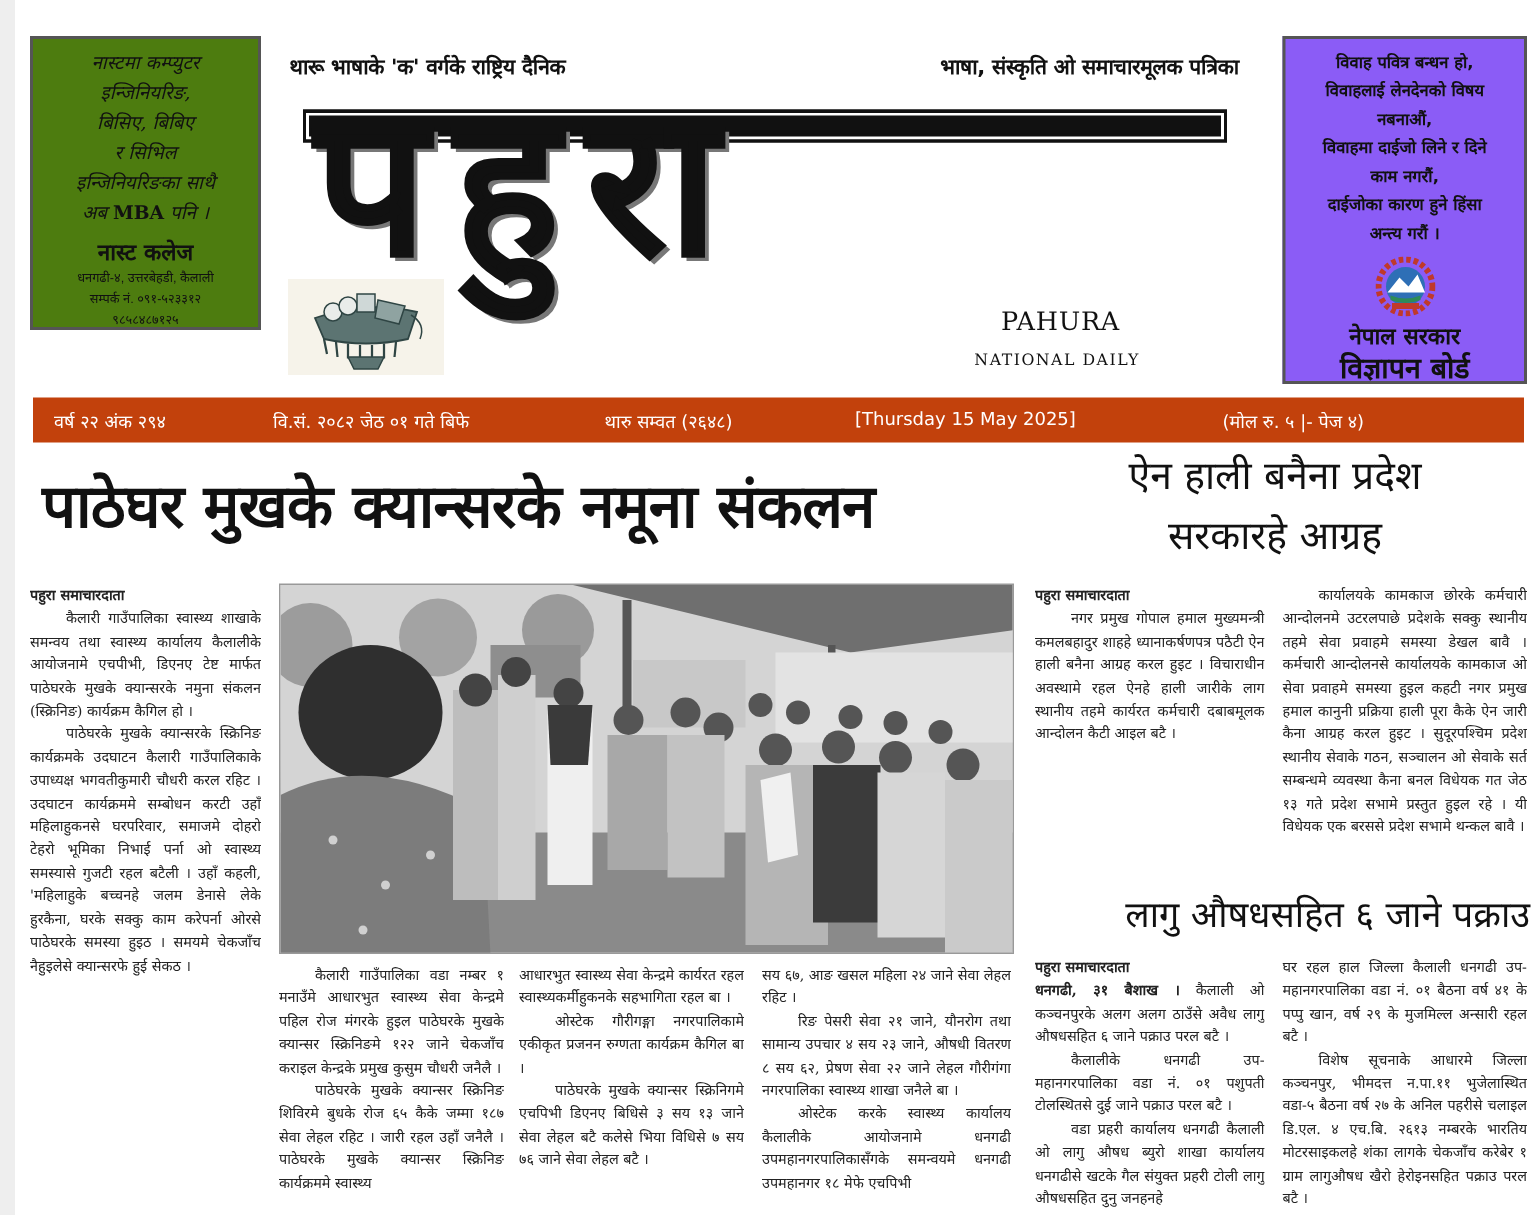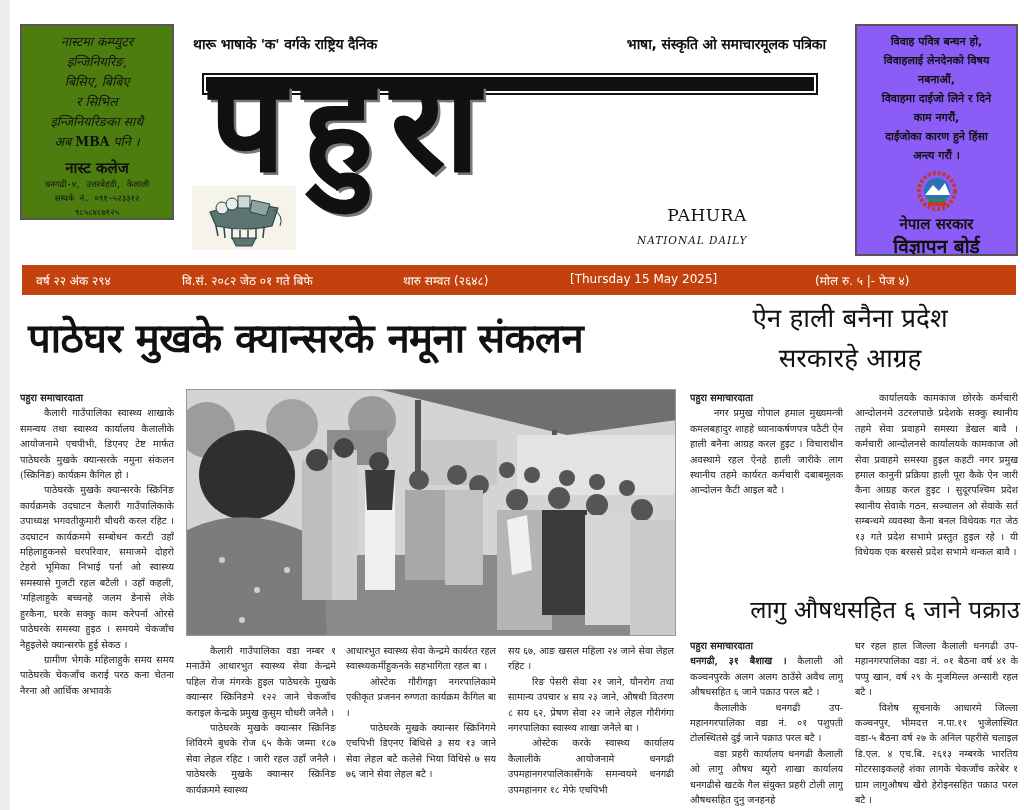--- a/index.html
+++ b/index.html
@@ -5,31 +5,31 @@
   * { box-sizing: border-box; margin: 0; padding: 0; }
   html, body { width: 1024px; height: 810px; overflow: hidden; background: #ffffff; }
   body { position: relative; font-family: "DejaVu Sans", sans-serif; color: #111; }
   .page-edge { position: absolute; left: 0; top: 0; width: 10px; height: 810px; background: #eeeeee; }
 
   
   .ad-left { position: absolute; left: 20px; top: 24px; width: 154px; height: 196px; border: 2px solid #555; background: #4d7c0f; text-align: center; padding-top: 6px; }
   .ad-left .line { font-family: "DejaVu Serif", serif; font-style: italic; font-size: 12.5px; line-height: 20px; color: #111; }
   .ad-left .line b { font-style: normal; font-weight: bold; }
   .ad-left .college { font-family: "DejaVu Sans", sans-serif; font-weight: bold; font-size: 15px; margin-top: 6px; line-height: 20px; }
-  .ad-left .small { font-family: Liberation Mono, monospace; font-size: 8.5px; line-height: 14px; }
+  .ad-left .small { font-family: Liberation Sans, sans-serif; font-size: 8.5px; line-height: 14px; }
 
   
   .tagline-left { position: absolute; left: 193px; top: 34px; font-size: 14px; font-weight: bold; letter-spacing: -0.2px; }
   .tagline-right { position: absolute; left: 480px; top: 34px; width: 346px; text-align: right; font-size: 14px; font-weight: bold; letter-spacing: -0.2px; }
   .logo-wrap { position: absolute; left: 200px; top: 70px; width: 622px; height: 120px; }
   .logo-bar { position: absolute; left: 2px; top: 3px; width: 616px; height: 22px; background: #111; border: 2px solid #111; box-shadow: inset 0 0 0 2px #fff, inset 0 0 0 4px #111; }
   .logo-text { position: absolute; left: 10px; top: -26px; width: 600px; font-family: "DejaVu Serif", serif; font-weight: bold; font-size: 132px; line-height: 160px; color: #111; letter-spacing: 18px; text-shadow: 3px 3px 0 #777; -webkit-text-stroke: 1px #111; }
   .emblem { position: absolute; left: 192px; top: 186px; width: 104px; height: 64px; }
   .brand-latin { position: absolute; left: 652px; top: 205px; width: 110px; text-align: center; font-family: "DejaVu Serif", serif; font-weight: normal; font-size: 17px; letter-spacing: 0.5px; }
-  .brand-sub { position: absolute; left: 637px; top: 234px; width: 140px; text-align: left; font-family: "DejaVu Serif", serif; font-style: italic; font-size: 10.5px; letter-spacing: 1px; }
+  .brand-sub { position: absolute; left: 620px; top: 234px; width: 140px; text-align: right; font-family: "DejaVu Serif", serif; font-size: 10.5px; letter-spacing: 1px; }
 
   
   .ad-right { position: absolute; left: 855px; top: 24px; width: 163px; height: 232px; border: 2px solid #555; background: #8b5cf6; text-align: center; padding-top: 6px; }
   .ad-right .line { font-size: 11px; line-height: 19px; font-weight: bold; color: #111; }
   .ad-right .seal { width: 40px; height: 40px; margin: 6px auto 4px; }
   .ad-right .gov { font-size: 15px; font-weight: bold; line-height: 19px; }
   .ad-right .board { font-size: 19px; font-weight: bold; line-height: 24px; }
 
   
   .dateline { position: absolute; left: 22px; top: 265px; width: 994px; height: 30px; background: #c2410c; color: #fff; font-size: 12px; }
@@ -127,21 +127,20 @@
 
 <div class="hl-right">
   <div>ऐन हाली बनैना प्रदेश</div>
   <div>सरकारहे आग्रह</div>
 </div>
 
 <div class="col" style="left:20px; top:390px; width:154px; height:420px;">
   <p class="byline">पहुरा समाचारदाता</p>
   <p class="ind">कैलारी गाउँपालिका स्वास्थ्य शाखाके समन्वय तथा स्वास्थ्य कार्यालय कैलालीके आयोजनामे एचपीभी, डिएनए टेष्ट मार्फत पाठेघरके मुखके क्यान्सरके नमुना संकलन (स्क्रिनिङ) कार्यक्रम कैगिल हो ।</p>
   <p class="ind">पाठेघरके मुखके क्यान्सरके स्क्रिनिङ कार्यक्रमके उदघाटन कैलारी गाउँपालिकाके उपाध्यक्ष भगवतीकुमारी चौधरी करल रहिट । उदघाटन कार्यक्रममे सम्बोधन करटी उहाँ महिलाहुकनसे घरपरिवार, समाजमे दोहरो टेहरो भूमिका निभाई पर्ना ओ स्वास्थ्य समस्यासे गुजटी रहल बटैली । उहाँ कहली, 'महिलाहुके बच्चनहे जलम डेनासे लेके हुरकैना, घरके सक्कु काम करेपर्ना ओरसे पाठेघरके समस्या हुइठ । समयमे चेकजाँच नैहुइलेसे क्यान्सरफे हुई सेकठ ।</p>
-  <p class="ind">ग्रामीण भेगके महिलाहुके समय समय पाठेघरके चेकजाँच कराई परठ कना चेतना नैरना ओ आर्थिक अभावके</p>
 </div>
 
 <div class="photo">
   <svg width="490" height="247" viewBox="0 0 490 247">
     <rect x="0" y="0" width="490" height="247" fill="#d4d4d4"></rect>
 
     <circle cx="20" cy="40" r="28" fill="#9c9c9c"></circle>
     <circle cx="105" cy="35" r="26" fill="#a3a3a3"></circle>
     <circle cx="185" cy="30" r="24" fill="#9a9a9a"></circle>
     <rect x="140" y="40" width="60" height="35" fill="#8e8e8e"></rect>

